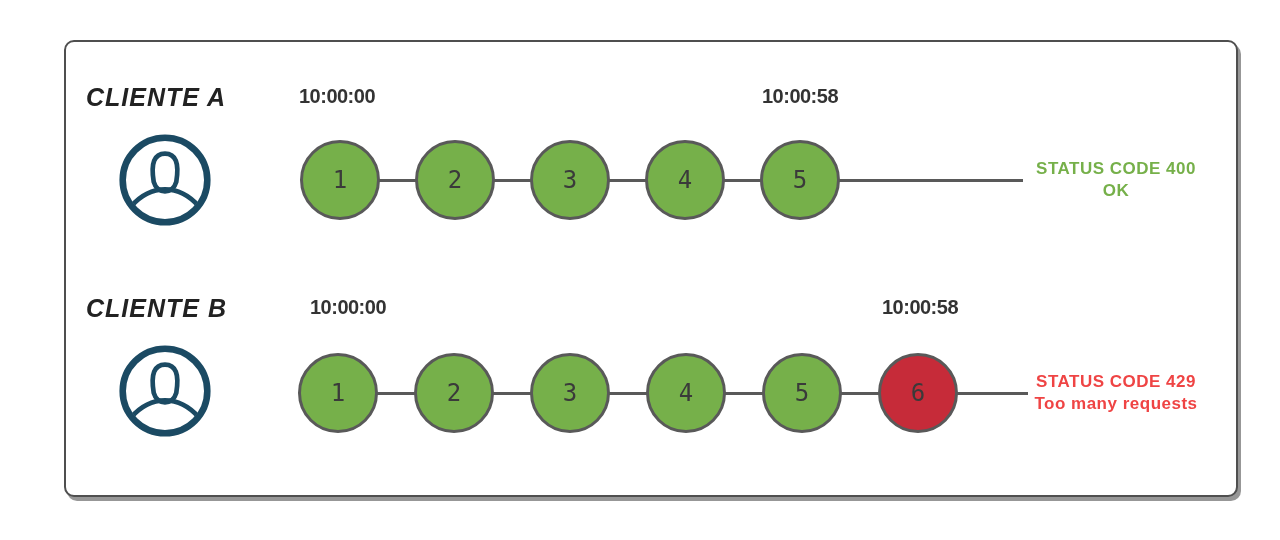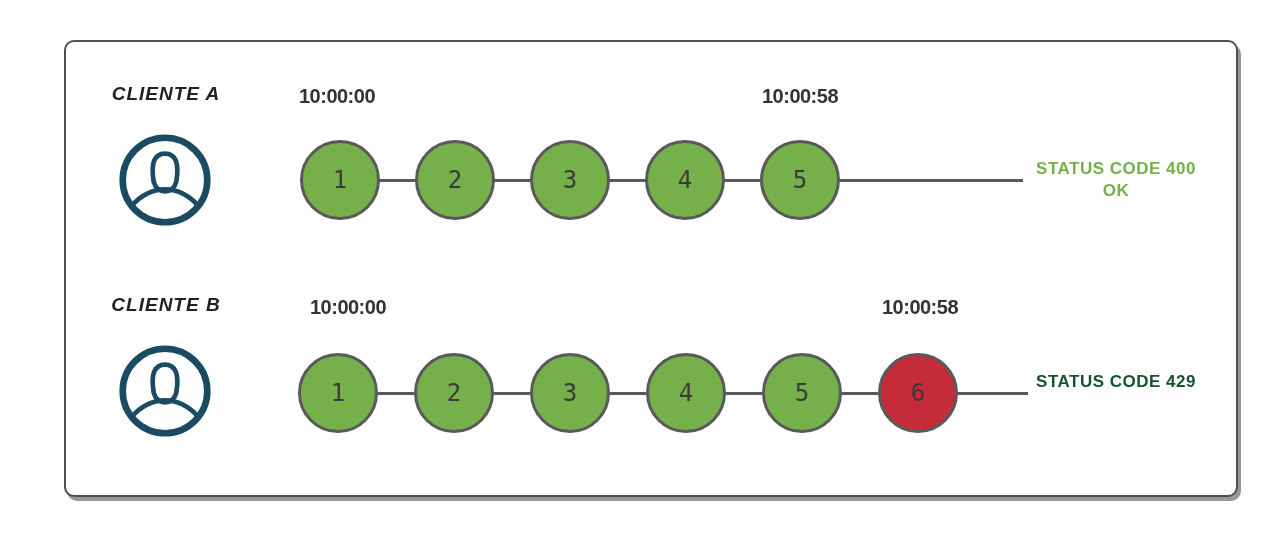--- a/index.html
+++ b/index.html
@@ -21,21 +21,21 @@
     box-shadow: 3px 4px 0 rgba(95,95,95,0.65);
     background: #ffffff;
   }
 
   .row { position: absolute; left: 0; width: 1280px; height: 170px; }
   .row-a { top: 70px; }
   .row-b { top: 281px; }
 
   .client-label {
     position: absolute; left: 86px; top: 13px; width: 160px;
-    text-align: center; font-size: 19px; font-weight: bold; font-style: italic;
+    font-size: 25px; font-weight: bold; font-style: italic;
     letter-spacing: 1px; color: #222;
   }
 
   .ts {
     position: absolute; top: 15px; width: 140px; text-align: center;
     font-size: 20px; font-weight: bold; letter-spacing: -0.5px; color: var(--text-dark);
   }
   .row-a .ts-start { left: 267px; }
   .row-a .ts-end   { left: 730px; }
   .row-b .ts-start { left: 278px; }
@@ -117,17 +117,18 @@
       </svg>
     <div class="timeline"></div>
     <div class="chain">
         <div class="circle ok" style="left: 298px;">1</div>
         <div class="circle ok" style="left: 414px;">2</div>
         <div class="circle ok" style="left: 530px;">3</div>
         <div class="circle ok" style="left: 646px;">4</div>
         <div class="circle ok" style="left: 762px;">5</div>
         <div class="circle blocked" style="left: 878px;">6</div>
       </div>
-    <div class="status" style="color: #14532d;">
+    <div class="status" style="color: #ef4444;">
       <div>STATUS CODE 429</div>
+      <div>Too many requests</div>
     </div>
   </section>
 </div>
 
 </body></html>

